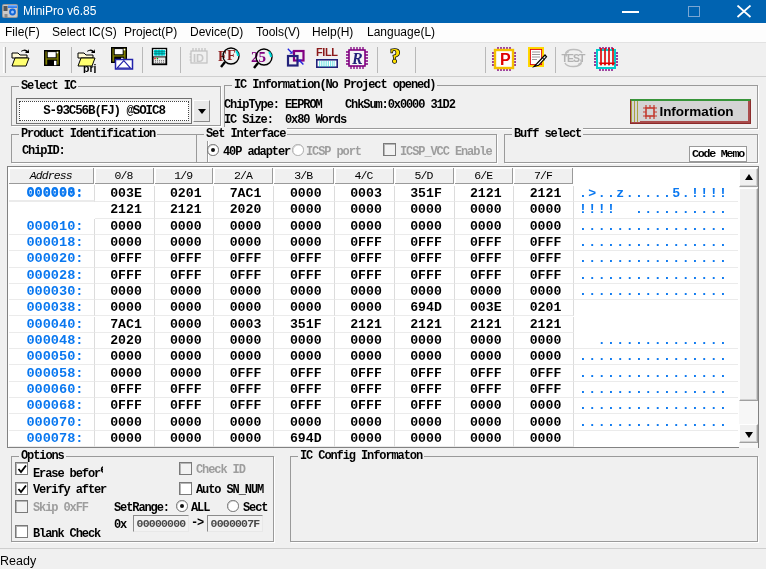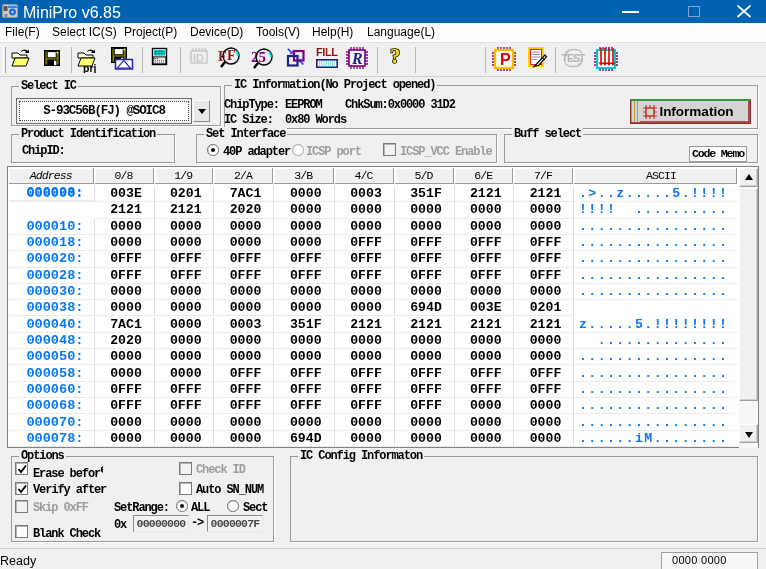--- a/index.html
+++ b/index.html
@@ -1,19 +1,19 @@
 <!DOCTYPE html>
 <html><head><meta charset="utf-8"><style>
 *{margin:0;padding:0;box-sizing:border-box}
 html,body{width:766px;height:569px;overflow:hidden;background:#f0f0f0;
   font-family:"Liberation Sans",sans-serif;-webkit-font-smoothing:antialiased}
 .abs{position:absolute}
 
 #title{position:absolute;left:0;top:0;width:766px;height:23px;background:#0063b1;color:#fff}
-#title .t{position:absolute;left:23px;top:4px;font-size:16px}
+#title .t{position:absolute;left:23px;top:4px;font-size:12px}
 
 #menu{position:absolute;left:0;top:23px;width:766px;height:20px;background:#fdfdfd;font-size:12px;color:#000}
 #menu span{position:absolute;top:2px}
 
 #tb{position:absolute;left:0;top:42px;width:766px;height:35px;background:#f0f0f0;border-top:1px solid #e2e2e2;border-bottom:1px solid #cfcfcf}
 .sep{position:absolute;top:4px;height:26px;width:1px;background:#b9b9b9}
 .ticon{position:absolute;top:47px}
 
 .gb{position:absolute;border:1px solid #9a9a9a;box-shadow:1px 1px 0 #fff}
 .gb>.lab{position:absolute;top:-8px;left:7px;background:#f0f0f0;padding:0 2px;
@@ -233,21 +233,21 @@
 <div class="mono abs" style="left:224px;top:98px">ChipType: EEPROM</div>
 <div class="mono abs" style="left:345px;top:98px">ChkSum:0x0000 31D2</div>
 <div class="mono abs" style="left:224px;top:113px">IC Size:  0x80 Words</div>
 <div id="infobtn"><div class="hatch"></div><svg style="position:absolute;left:12px;top:4px" width="14" height="14" viewBox="0 0 14 14">
   <g stroke="#c23a2e" stroke-width="1.2">
         <path d="M3 0v3M7 0v3M11 0v3M3 11v3M7 11v3M11 11v3M0 3h3M0 7h3M0 11h3M11 3h3M11 7h3M11 11h3"></path>
       </g>
   <rect x="3" y="3" width="8" height="8" fill="none" stroke="#c23a2e" stroke-width="1.6"></rect>
   </svg><span style="margin-left:12px">Information</span></div>
 
-<div class="gb" style="left:11px;top:134px;width:164px;height:29px">
+<div class="gb" style="left:11px;top:134px;width:197px;height:29px">
     <span class="lab">Product Identification</span>
   </div>
 <div class="mono abs" style="left:22px;top:144px">ChipID:</div>
 <div class="gb" style="left:196px;top:134px;width:301px;height:29px">
     <span class="lab">Set Interface</span>
   </div>
 <div class="rad on" style="left:207px;top:144px"></div>
 <div class="mono abs" style="left:223px;top:145px">40P adapter</div>
 <div class="rad" style="left:292px;top:144px;border-color:#ababab"></div>
 <div class="mono abs gray" style="left:306px;top:145px">ICSP port</div>
@@ -262,21 +262,20 @@
 <div id="grid">
 <div class="hcell" style="left:1.00px;width:84.50px;font-style:italic;">Address</div>
     <div class="hcell" style="left:86.50px;width:59.00px;font-family:Liberation Mono, monospace;">0/8</div>
     <div class="hcell" style="left:146.50px;width:58.50px;">1/9</div>
     <div class="hcell" style="left:206.00px;width:59.00px;">2/A</div>
     <div class="hcell" style="left:266.00px;width:59.50px;">3/B</div>
     <div class="hcell" style="left:326.50px;width:59.00px;">4/C</div>
     <div class="hcell" style="left:386.50px;width:59.00px;">5/D</div>
     <div class="hcell" style="left:446.50px;width:58.50px;">6/E</div>
     <div class="hcell" style="left:506.00px;width:59.00px;">7/F</div>
-    <div class="hcell" style="left:566.00px;width:163.00px;padding-left:12px;">ASCII</div>
 <div class="c addr" style="left:1px;top:19.00px;width:85.5px;height:16.31px">000000:</div>
     <div class="c hex" style="left:86.50px;top:19.00px;width:60.00px;height:16.31px">003E</div>
     <div class="c hex" style="left:146.50px;top:19.00px;width:59.50px;height:16.31px">0201</div>
     <div class="c hex" style="left:206.00px;top:19.00px;width:60.00px;height:16.31px">7AC1</div>
     <div class="c hex" style="left:266.00px;top:19.00px;width:60.50px;height:16.31px">0000</div>
     <div class="c hex" style="left:326.50px;top:19.00px;width:60.00px;height:16.31px">0003</div>
     <div class="c hex" style="left:386.50px;top:19.00px;width:60.00px;height:16.31px">351F</div>
     <div class="c hex" style="left:446.50px;top:19.00px;width:59.50px;height:16.31px">2121</div>
     <div class="c hex" style="left:506.00px;top:19.00px;width:60.00px;height:16.31px">2121</div>
     <div class="c asc" style="left:566px;top:19.00px;width:164px;height:16.31px">.&gt;..z.....5.!!!!</div>
@@ -351,21 +350,20 @@
     <div class="c hex" style="left:506.00px;top:133.19px;width:60.00px;height:16.31px">0201</div>
 <div class="c addr" style="left:1px;top:149.50px;width:85.5px;height:16.31px">000040:</div>
     <div class="c hex" style="left:86.50px;top:149.50px;width:60.00px;height:16.31px">7AC1</div>
     <div class="c hex" style="left:146.50px;top:149.50px;width:59.50px;height:16.31px">0000</div>
     <div class="c hex" style="left:206.00px;top:149.50px;width:60.00px;height:16.31px">0003</div>
     <div class="c hex" style="left:266.00px;top:149.50px;width:60.50px;height:16.31px">351F</div>
     <div class="c hex" style="left:326.50px;top:149.50px;width:60.00px;height:16.31px">2121</div>
     <div class="c hex" style="left:386.50px;top:149.50px;width:60.00px;height:16.31px">2121</div>
     <div class="c hex" style="left:446.50px;top:149.50px;width:59.50px;height:16.31px">2121</div>
     <div class="c hex" style="left:506.00px;top:149.50px;width:60.00px;height:16.31px">2121</div>
-    <div class="c asc" style="left:566px;top:149.50px;width:164px;height:16.31px">z.....5.!!!!!!!!</div>
 <div class="c addr" style="left:1px;top:165.81px;width:85.5px;height:16.31px">000048:</div>
     <div class="c hex" style="left:86.50px;top:165.81px;width:60.00px;height:16.31px">2020</div>
     <div class="c hex" style="left:146.50px;top:165.81px;width:59.50px;height:16.31px">0000</div>
     <div class="c hex" style="left:206.00px;top:165.81px;width:60.00px;height:16.31px">0000</div>
     <div class="c hex" style="left:266.00px;top:165.81px;width:60.50px;height:16.31px">0000</div>
     <div class="c hex" style="left:326.50px;top:165.81px;width:60.00px;height:16.31px">0000</div>
     <div class="c hex" style="left:386.50px;top:165.81px;width:60.00px;height:16.31px">0000</div>
     <div class="c hex" style="left:446.50px;top:165.81px;width:59.50px;height:16.31px">0000</div>
     <div class="c hex" style="left:506.00px;top:165.81px;width:60.00px;height:16.31px">0000</div>
     <div class="c asc" style="left:566px;top:165.81px;width:164px;height:16.31px">&nbsp;&nbsp;..............</div>
@@ -421,21 +419,20 @@
     <div class="c asc" style="left:566px;top:247.38px;width:164px;height:16.31px">................</div>
 <div class="c addr" style="left:1px;top:263.69px;width:85.5px;height:16.31px">000078:</div>
     <div class="c hex" style="left:86.50px;top:263.69px;width:60.00px;height:16.31px">0000</div>
     <div class="c hex" style="left:146.50px;top:263.69px;width:59.50px;height:16.31px">0000</div>
     <div class="c hex" style="left:206.00px;top:263.69px;width:60.00px;height:16.31px">0000</div>
     <div class="c hex" style="left:266.00px;top:263.69px;width:60.50px;height:16.31px">694D</div>
     <div class="c hex" style="left:326.50px;top:263.69px;width:60.00px;height:16.31px">0000</div>
     <div class="c hex" style="left:386.50px;top:263.69px;width:60.00px;height:16.31px">0000</div>
     <div class="c hex" style="left:446.50px;top:263.69px;width:59.50px;height:16.31px">0000</div>
     <div class="c hex" style="left:506.00px;top:263.69px;width:60.00px;height:16.31px">0000</div>
-    <div class="c asc" style="left:566px;top:263.69px;width:164px;height:16.31px">......iM........</div>
   <div id="sbar">
     <div class="sbtn" style="top:0">
         <div class="arr" style="top:5px;border-bottom:6px solid #000;border-top:none"></div>
       </div>
     <div class="sbtn" style="top:20px;height:213px"></div>
     <div class="sbtn" style="top:256px">
         <div class="arr" style="top:7px;border-top:6px solid #000;border-bottom:none"></div>
       </div>
   </div>
 </div>
@@ -471,15 +468,13 @@
 <div class="mono abs" style="left:191px;top:516px">-&gt;</div>
 <div class="edit" style="left:207px;top:515px;width:56px">0000007F</div>
 <div class="cb" style="left:15px;top:525px"></div>
 <div class="mono abs" style="left:33px;top:527px">Blank Check</div>
 <div class="gb" style="left:290px;top:456px;width:468px;height:86px">
     <span class="lab">IC Config Informaton</span>
   </div>
 
 <div id="status">
   <span class="abs" style="left:0px;top:5px;font-size:12.5px">Ready</span>
-  <div class="abs" style="left:661px;top:3px;width:97px;height:18px;background:#f7f7f7;border:1px solid #9f9f9f;border-bottom:none;
-    font-size:11px;line-height:15px;padding-left:10px;letter-spacing:0.3px">0000 0000</div>
 </div>
 
 </body></html>

